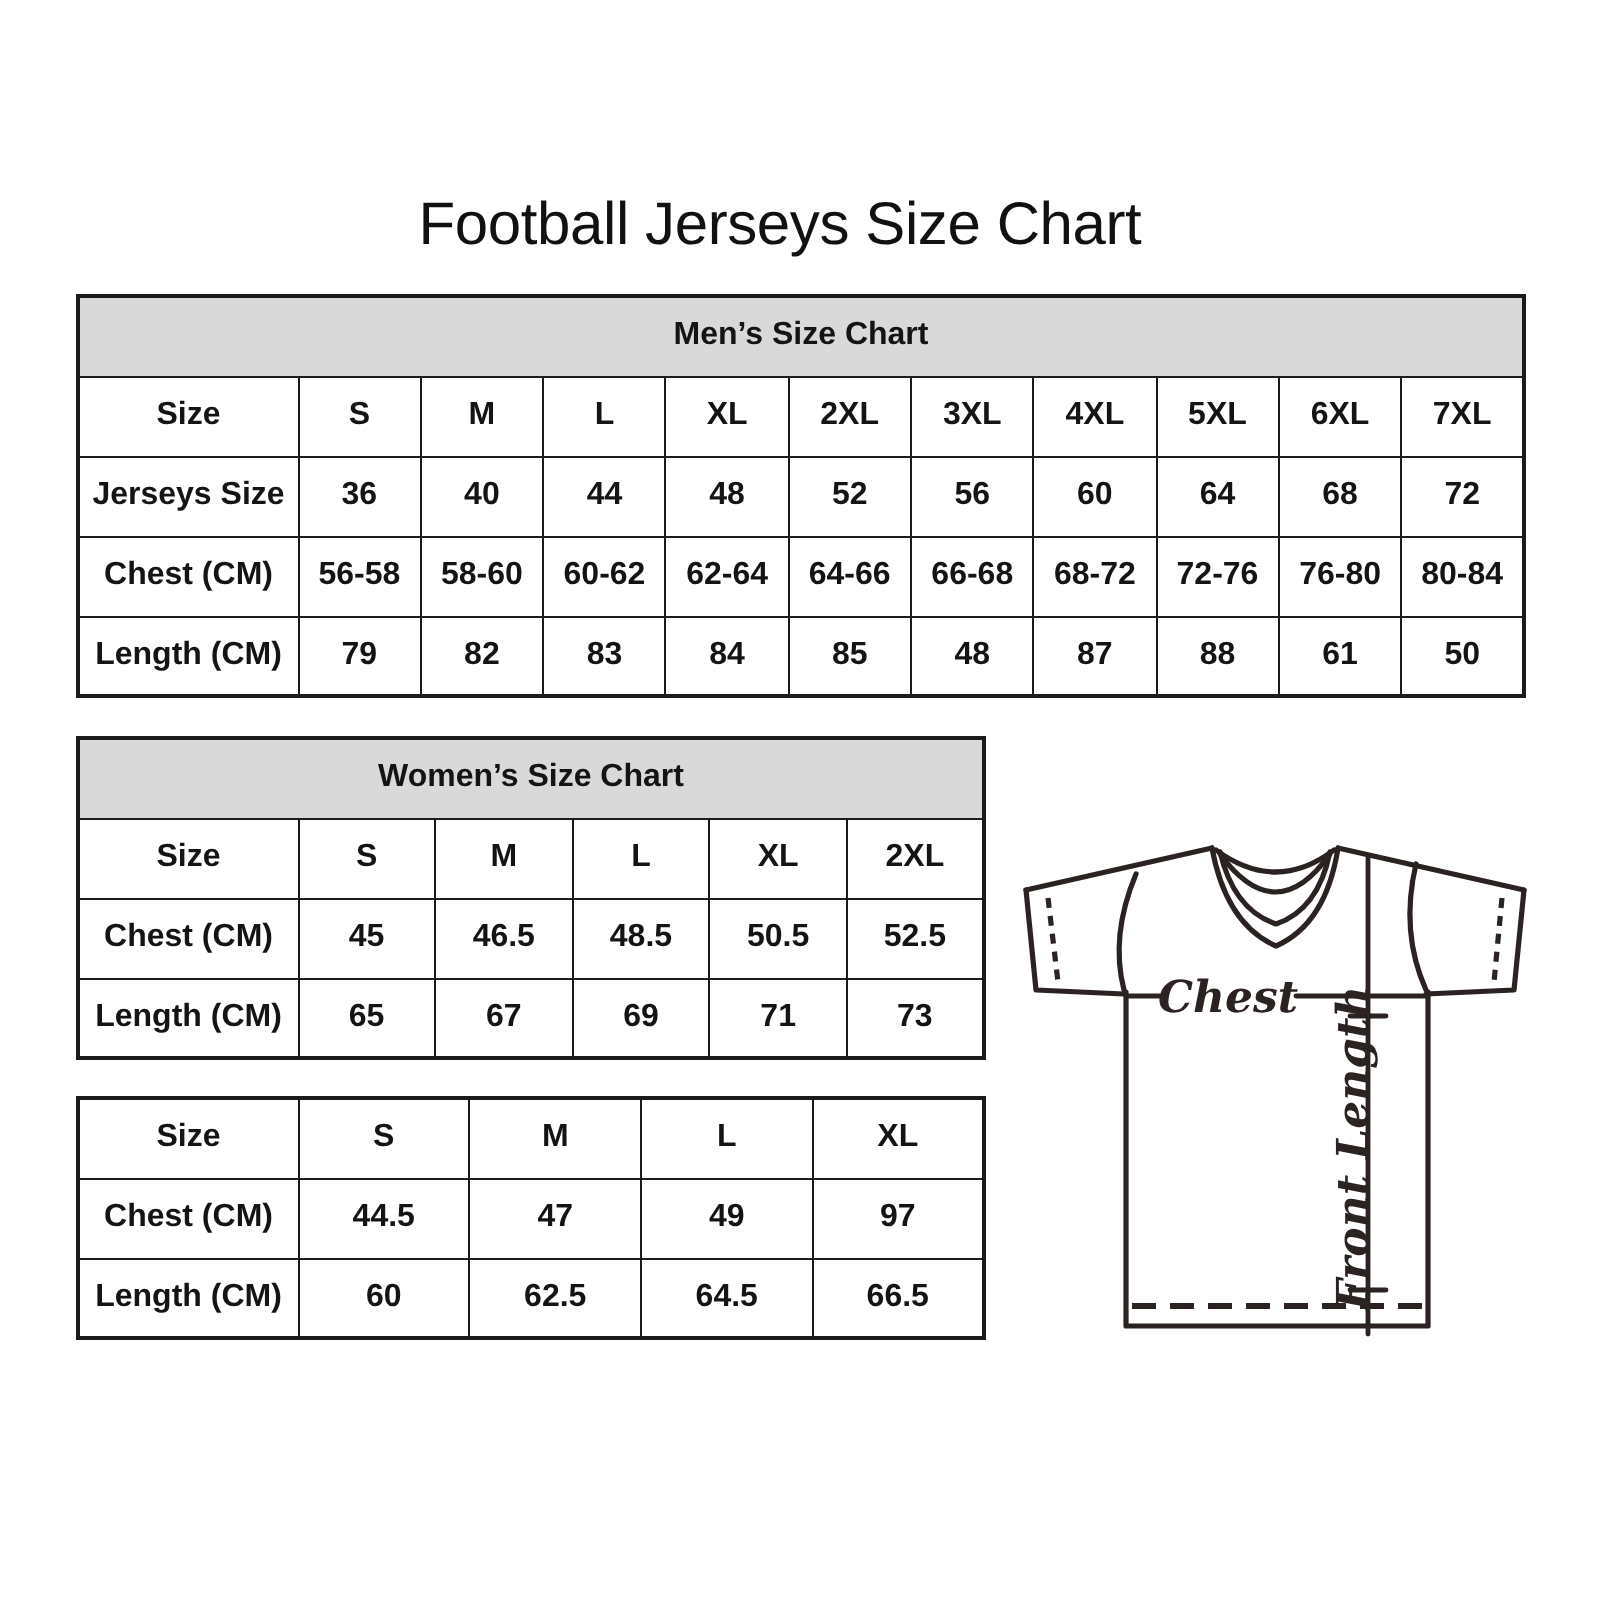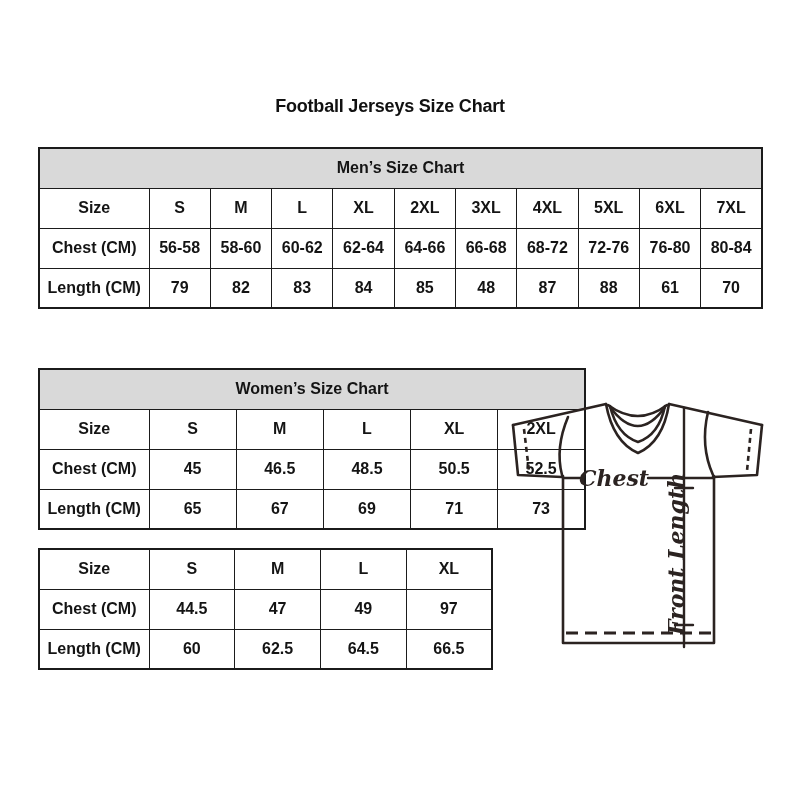--- a/index.html
+++ b/index.html
@@ -2,37 +2,37 @@
 <html><head>
 <meta charset="utf-8">
 <style>
   html,body{margin:0;padding:0;}
   body{
     width:800px;height:800px;background:#ffffff;position:relative;
     font-family:"Liberation Sans",sans-serif;color:#141414;overflow:hidden;
   }
   .page-title{
     position:absolute;top:96px;left:0;width:780px;text-align:center;
-    font-size:18px;font-weight:bold;letter-spacing:-0.2px;color:#111111;
+    font-size:30px;font-weight:normal;letter-spacing:-0.2px;color:#111111;
   }
   table.size-table{
     position:absolute;border-collapse:collapse;table-layout:fixed;
     border:2px solid #1b1b1b;
   }
   table.size-table td{
     border:1.5px solid #1b1b1b;text-align:center;vertical-align:middle;
     font-weight:bold;font-size:16px;color:#141414;padding:0;
     white-space:nowrap;overflow:hidden;
   }
   table.size-table tr{height:40px;}
   td.table-head{background:#d9d9d9;font-size:17px;}
   #men-table{left:38px;top:147px;width:725px;}
-  #women-table{left:38px;top:368px;width:548px;}
+  #women-table{left:38px;top:368px;width:455px;}
   #youth-table{left:38px;top:548px;width:455px;}
-  .jersey-wrap{position:absolute;left:500px;top:384px;width:272px;height:276px;}
+  .jersey-wrap{position:absolute;left:500px;top:404px;width:272px;height:276px;}
   .sketch-label{
     font-family:"DejaVu Serif",serif;font-style:italic;font-weight:bold;
     font-size:22px;fill:#2b2321;
   }
 </style>
 </head>
 <body>
 
 <div class="page-title">Football Jerseys Size Chart</div>
 
@@ -61,20 +61,33 @@
     <td>L</td>
     <td>XL</td>
     <td>2XL</td>
     <td>3XL</td>
     <td>4XL</td>
     <td>5XL</td>
     <td>6XL</td>
     <td>7XL</td>
   </tr>
   <tr>
+    <td>Jerseys Size</td>
+    <td>36</td>
+    <td>40</td>
+    <td>44</td>
+    <td>48</td>
+    <td>52</td>
+    <td>56</td>
+    <td>60</td>
+    <td>64</td>
+    <td>68</td>
+    <td>72</td>
+  </tr>
+  <tr>
     <td>Chest (CM)</td>
     <td>56-58</td>
     <td>58-60</td>
     <td>60-62</td>
     <td>62-64</td>
     <td>64-66</td>
     <td>66-68</td>
     <td>68-72</td>
     <td>72-76</td>
     <td>76-80</td>
@@ -84,21 +97,21 @@
     <td>Length (CM)</td>
     <td>79</td>
     <td>82</td>
     <td>83</td>
     <td>84</td>
     <td>85</td>
     <td>48</td>
     <td>87</td>
     <td>88</td>
     <td>61</td>
-    <td>70</td>
+    <td>50</td>
   </tr>
 </tbody>
   </table>
 
 <table class="size-table" id="women-table">
   <colgroup>
       <col style="width:110px">
       <col>
       <col>
       <col>

